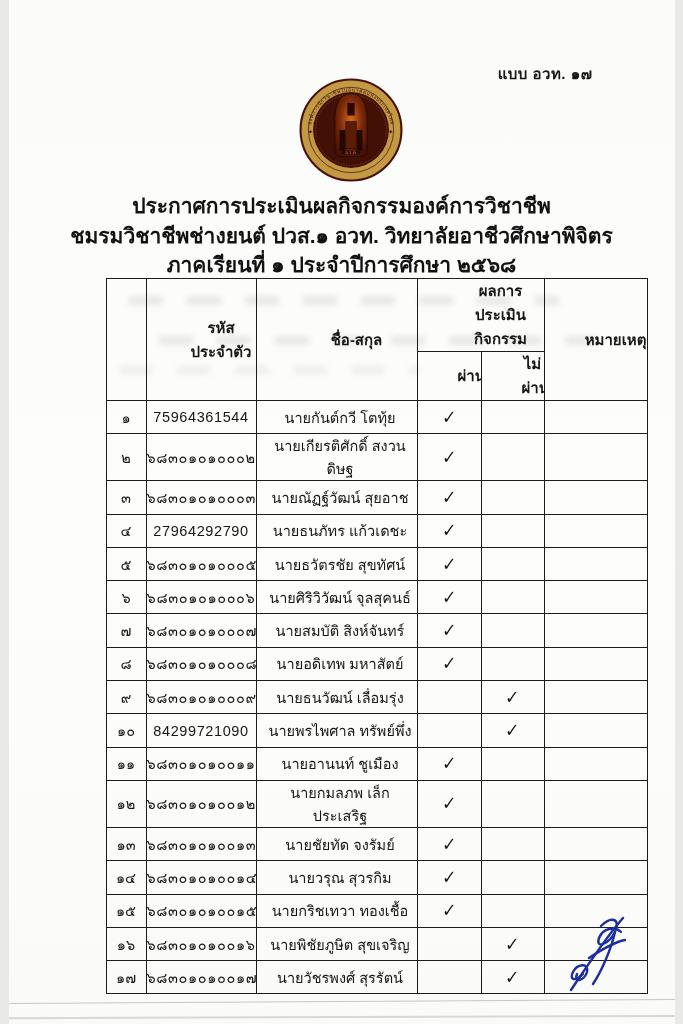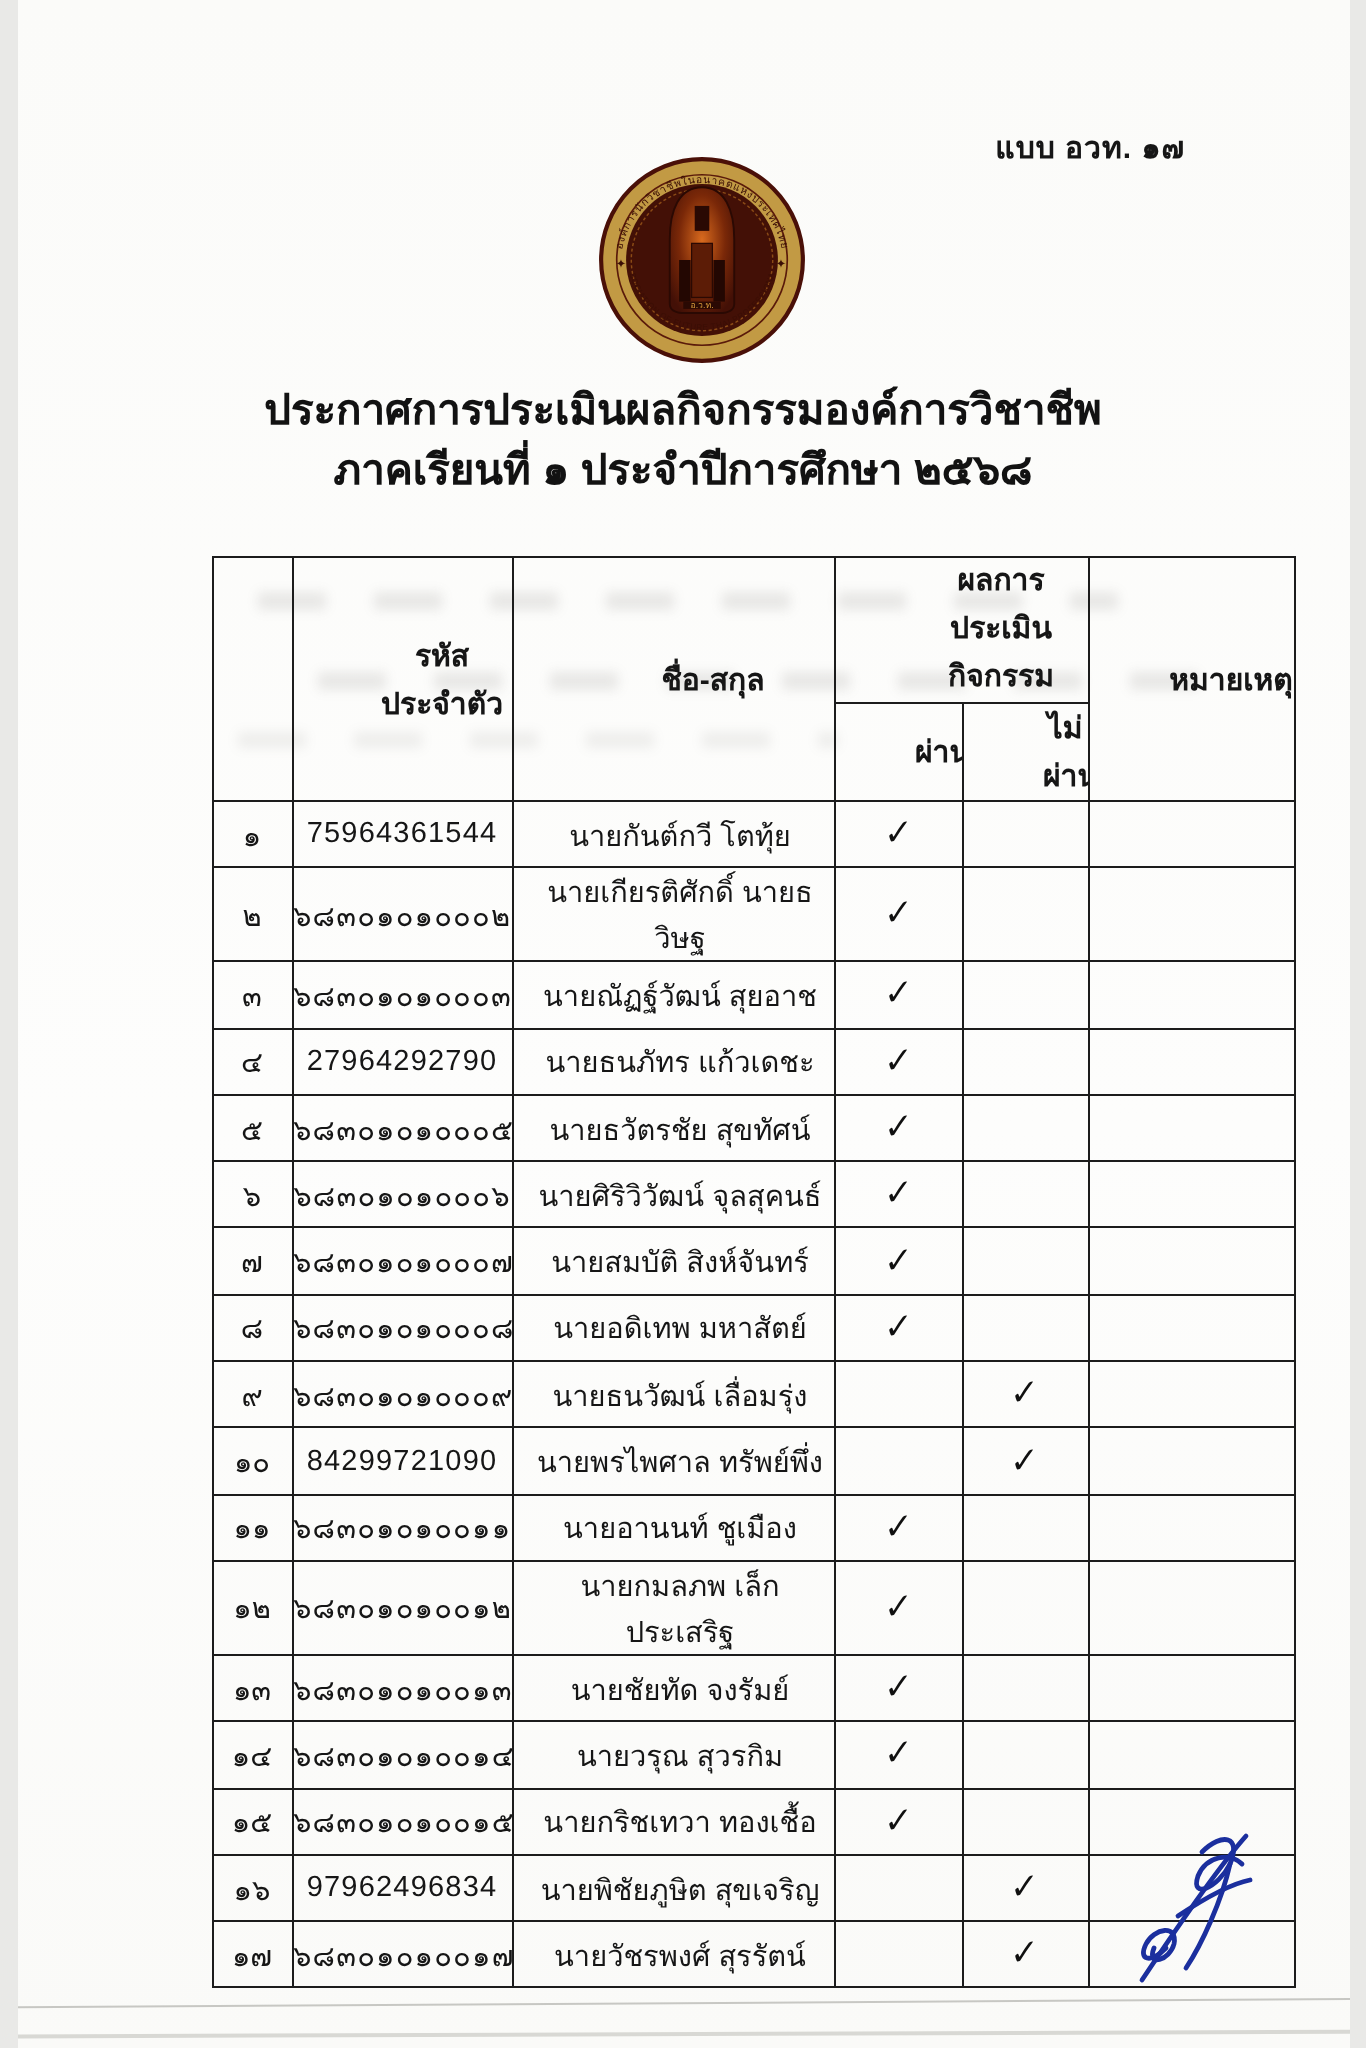--- a/index.html
+++ b/index.html
@@ -74,20 +74,21 @@
       <text font-size="3.9" fill="#3a0e05" letter-spacing=".3">
         <textPath href="#botArc" startOffset="50%" text-anchor="middle">ASSOCIATION OF FUTURE THAI PROFESSIONALS</textPath>
       </text>
       <text x="8.5" y="54" font-size="6" fill="#3a0e05">✦</text>
       <text x="85.5" y="54" font-size="6" fill="#3a0e05">✦</text>
     </svg>
   </div>
 
   <div class="titles">
     <div>ประกาศการประเมินผลกิจกรรมองค์การวิชาชีพ</div>
+    <div>ชมรมวิชาชีพช่างยนต์ ปวส.๑ อวท. วิทยาลัยอาชีวศึกษาพิจิตร</div>
     <div>ภาคเรียนที่ ๑ ประจำปีการศึกษา ๒๕๖๘</div>
   </div>
 
   <div class="bleed b1"></div>
   <div class="bleed b2"></div>
   <div class="bleed b3"></div>
 
   <table class="doc-table">
     <colgroup>
       <col style="width:40px">
@@ -118,21 +119,21 @@
           <td>๑</td>
           <td class="cell-id">75964361544</td>
           <td class="cell-name">นายกันต์กวี  โตทุ้ย</td>
           <td><span class="check">✓</span></td>
           <td><span class="check"></span></td>
           <td></td>
         </tr>
       <tr>
           <td>๒</td>
           <td class="cell-id">๖๘๓๐๑๐๑๐๐๐๒</td>
-          <td class="cell-name">นายเกียรติศักดิ์  นายธวิษฐ</td>
+          <td class="cell-name">นายเกียรติศักดิ์  สงวนดิษฐ</td>
           <td><span class="check">✓</span></td>
           <td><span class="check"></span></td>
           <td></td>
         </tr>
       <tr>
           <td>๓</td>
           <td class="cell-id">๖๘๓๐๑๐๑๐๐๐๓</td>
           <td class="cell-name">นายณัฏฐ์วัฒน์  สุยอาช</td>
           <td><span class="check">✓</span></td>
           <td><span class="check"></span></td>
@@ -229,21 +230,21 @@
       <tr>
           <td>๑๕</td>
           <td class="cell-id">๖๘๓๐๑๐๑๐๐๑๕</td>
           <td class="cell-name">นายกริชเทวา  ทองเชื้อ</td>
           <td><span class="check">✓</span></td>
           <td><span class="check"></span></td>
           <td></td>
         </tr>
       <tr>
           <td>๑๖</td>
-          <td class="cell-id">97962496834</td>
+          <td class="cell-id">๖๘๓๐๑๐๑๐๐๑๖</td>
           <td class="cell-name">นายพิชัยภูษิต  สุขเจริญ</td>
           <td><span class="check"></span></td>
           <td><span class="check">✓</span></td>
           <td></td>
         </tr>
       <tr>
           <td>๑๗</td>
           <td class="cell-id">๖๘๓๐๑๐๑๐๐๑๗</td>
           <td class="cell-name">นายวัชรพงศ์  สุรรัตน์</td>
           <td><span class="check"></span></td>

